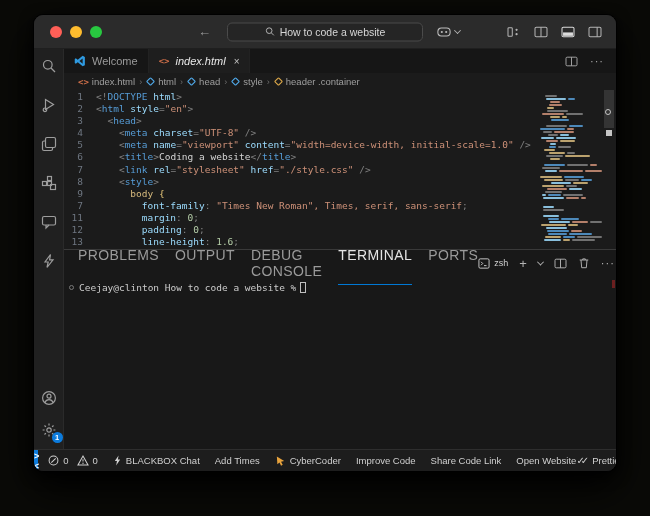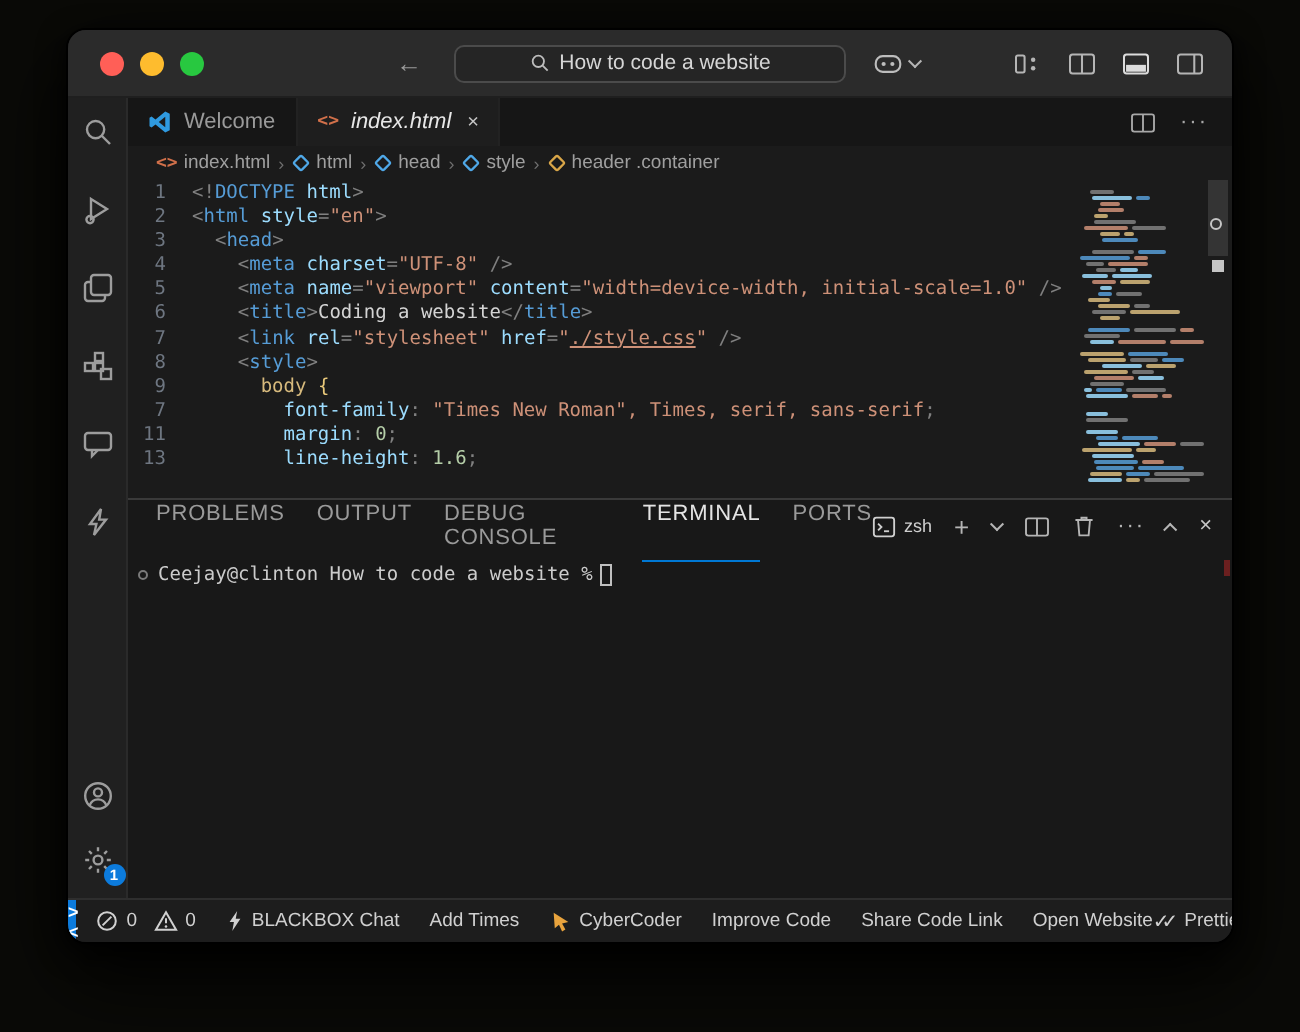--- a/index.html
+++ b/index.html
@@ -47,34 +47,34 @@
   .crumb { display:flex; align-items:center; gap:3px; }
   .crumb-sep { color:#6f6f6f; font-size:9px; padding:0 1px; }
 
   
   .codearea { flex:0 0 159px; position:relative; overflow:hidden; background:#1b1b1b; font-family:"DejaVu Sans Mono",monospace; font-size:9.5px; }
   .codelines { position:absolute; left:0; top:1px; right:78px; }
   .cl { display:flex; line-height:12.1px; white-space:pre; }
   .ln { width:32px; text-align:right; padding-right:13px; color:#6e7681; flex:0 0 32px; }
   .tk-p{color:#808080} .tk-t{color:#569cd6} .tk-a{color:#9cdcfe} .tk-s{color:#ce9178}
   .tk-n{color:#b5cea8} .tk-sel{color:#d7ba7d} .tk-b{color:#e8c87a} .tk-d{color:#d4d4d4}
-  .tk-lnk{color:#ce9178; text-decoration:underline;}
+  .tk-lnk{color:#ce9178; }
   .minimap { position:absolute; right:14px; top:2px; width:62px; bottom:0; }
   .mm-row { height:2px; margin-bottom:1px; display:flex; gap:2px; }
   .mm-bar { height:2px; border-radius:1px; opacity:.85; }
   .scrollbar { position:absolute; right:0; top:0; width:14px; bottom:0; background:#1b1b1b; }
   .sb-slider { position:absolute; left:2px; right:2px; top:0; height:38px; background:#3d3d3d; opacity:.75; }
   .sb-dec-circle { position:absolute; left:3px; top:19px; width:6px; height:6px; border:1px solid #c5c5c5; border-radius:50%; }
   .sb-dec-square { position:absolute; left:4px; top:40px; width:6px; height:6px; background:#c5c5c5; }
 
   
   .panel { flex:1; border-top:1px solid #3a3a3a; display:flex; flex-direction:column; background:#181818; min-height:0; }
   .panel-header { height:26px; flex:0 0 26px; display:flex; align-items:center; padding:0 10px 0 14px; }
   .panel-tabs { display:flex; gap:16px; }
-  .ptab { font-size:11px; letter-spacing:.4px; color:#9a9a9a; padding:6px 0 5px; border-bottom:1px solid transparent; }
+  .ptab { font-size:14px; letter-spacing:.4px; color:#9a9a9a; padding:6px 0 5px; border-bottom:1px solid transparent; }
   .ptab.active { color:#e4e4e4; border-bottom-color:#0078d4; }
   .panel-actions { margin-left:auto; display:flex; align-items:center; gap:11px; color:#b5b5b5; }
   .shellitem { display:flex; align-items:center; gap:4px; font-size:9px; color:#cfcfcf; }
   .chev { width:5px; height:5px; border-right:1.2px solid #b5b5b5; border-bottom:1.2px solid #b5b5b5; display:inline-block; }
   .chev.down { transform:rotate(45deg) translate(-1px,-1px); }
   .chev.up { transform:rotate(-135deg) translateY(-2px); }
   .panel-x { font-size:11px; color:#c5c5c5; }
   .panel-body { flex:1; position:relative; font-family:"DejaVu Sans Mono",monospace; font-size:9.5px; color:#cccccc; }
   .term-line { position:absolute; left:5px; top:6px; display:flex; align-items:center; }
   .term-circ { width:5px; height:5px; border:1px solid #7a7a7a; border-radius:50%; margin-right:5px; }
@@ -266,20 +266,21 @@
             <div class="cl"><span class="ln">2</span><span><span class="tk-p">&lt;</span><span class="tk-t">html</span><span class="tk-d"> </span><span class="tk-a">style</span><span class="tk-p">=</span><span class="tk-s">"en"</span><span class="tk-p">&gt;</span></span></div>
             <div class="cl"><span class="ln">3</span><span><span class="tk-d">  </span><span class="tk-p">&lt;</span><span class="tk-t">head</span><span class="tk-p">&gt;</span></span></div>
             <div class="cl"><span class="ln">4</span><span><span class="tk-d">    </span><span class="tk-p">&lt;</span><span class="tk-t">meta</span><span class="tk-d"> </span><span class="tk-a">charset</span><span class="tk-p">=</span><span class="tk-s">"UTF-8"</span><span class="tk-d"> </span><span class="tk-p">/&gt;</span></span></div>
             <div class="cl"><span class="ln">5</span><span><span class="tk-d">    </span><span class="tk-p">&lt;</span><span class="tk-t">meta</span><span class="tk-d"> </span><span class="tk-a">name</span><span class="tk-p">=</span><span class="tk-s">"viewport"</span><span class="tk-d"> </span><span class="tk-a">content</span><span class="tk-p">=</span><span class="tk-s">"width=device-width, initial-scale=1.0"</span><span class="tk-d"> </span><span class="tk-p">/&gt;</span></span></div>
             <div class="cl"><span class="ln">6</span><span><span class="tk-d">    </span><span class="tk-p">&lt;</span><span class="tk-t">title</span><span class="tk-p">&gt;</span><span class="tk-d">Coding a website</span><span class="tk-p">&lt;/</span><span class="tk-t">title</span><span class="tk-p">&gt;</span></span></div>
             <div class="cl"><span class="ln">7</span><span><span class="tk-d">    </span><span class="tk-p">&lt;</span><span class="tk-t">link</span><span class="tk-d"> </span><span class="tk-a">rel</span><span class="tk-p">=</span><span class="tk-s">"stylesheet"</span><span class="tk-d"> </span><span class="tk-a">href</span><span class="tk-p">=</span><span class="tk-s">"</span><span class="tk-lnk">./style.css</span><span class="tk-s">"</span><span class="tk-d"> </span><span class="tk-p">/&gt;</span></span></div>
             <div class="cl"><span class="ln">8</span><span><span class="tk-d">    </span><span class="tk-p">&lt;</span><span class="tk-t">style</span><span class="tk-p">&gt;</span></span></div>
             <div class="cl"><span class="ln">9</span><span><span class="tk-d">      </span><span class="tk-sel">body</span><span class="tk-d"> </span><span class="tk-b">{</span></span></div>
             <div class="cl"><span class="ln">7</span><span><span class="tk-d">        </span><span class="tk-a">font-family</span><span class="tk-p">:</span><span class="tk-d"> </span><span class="tk-s">"Times New Roman", Times, serif, sans-serif</span><span class="tk-p">;</span></span></div>
             <div class="cl"><span class="ln">11</span><span><span class="tk-d">        </span><span class="tk-a">margin</span><span class="tk-p">:</span><span class="tk-d"> </span><span class="tk-n">0</span><span class="tk-p">;</span></span></div>
+            <div class="cl"><span class="ln">12</span><span><span class="tk-d">        </span><span class="tk-a">padding</span><span class="tk-p">:</span><span class="tk-d"> </span><span class="tk-n">0</span><span class="tk-p">;</span></span></div>
             <div class="cl"><span class="ln">13</span><span><span class="tk-d">        </span><span class="tk-a">line-height</span><span class="tk-p">:</span><span class="tk-d"> </span><span class="tk-n">1.6</span><span class="tk-p">;</span></span></div>
           </div>
         <div class="minimap" id="minimap">
             <div class="mm-row"></div>
             <div class="mm-row">
               <div class="mm-bar" style="margin-left: 5px; width: 12.3883px; background: rgb(128, 128, 128);"></div>
             </div>
             <div class="mm-row">
               <div class="mm-bar" style="margin-left: 6px; width: 20.4708px; background: rgb(156, 220, 254);"></div>
               <div class="mm-bar" style="margin-left: 0px; width: 7.00437px; background: rgb(86, 156, 214);"></div>

